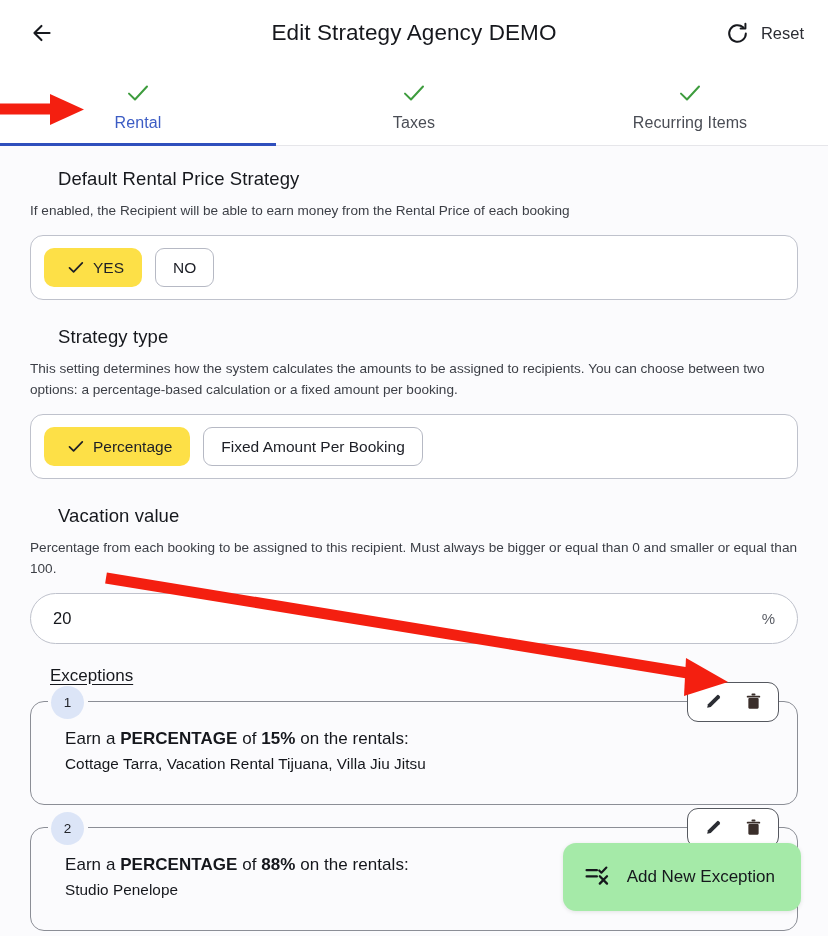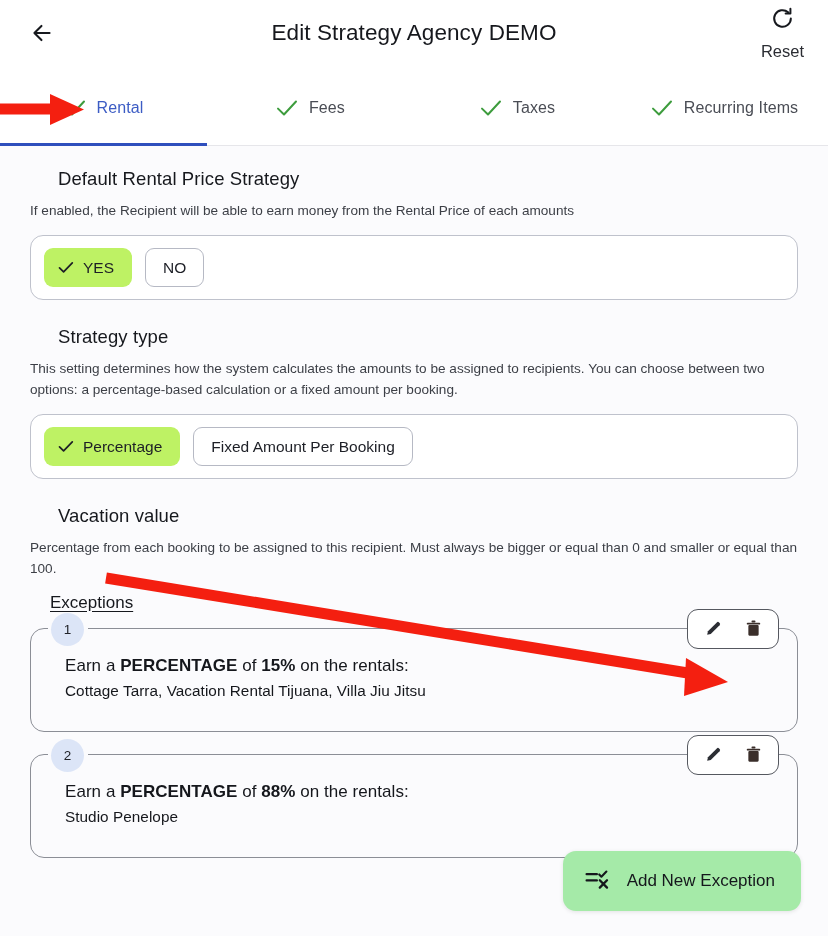--- a/index.html
+++ b/index.html
@@ -48,39 +48,38 @@
     pointer-events: none;
   }
   .reset-btn {
     margin-left: auto;
     display: flex;
     align-items: center;
     gap: 11px;
     cursor: pointer;
     z-index: 2;
     padding: 6px 2px 6px 8px;
-    flex-direction: column;
   }
   .reset-label {
     font-size: 16.5px;
     color: #2b2d33;
   }
 
   
   .tabs {
     display: flex;
     background: #ffffff;
     height: 80px;
     border-bottom: 1px solid #e6e6ea;
     position: relative;
   }
   .tab {
     flex: 1 1 0;
     display: flex;
-    flex-direction: row;
+    flex-direction: column;
     align-items: center;
     justify-content: center;
     gap: 11px;
     cursor: pointer;
     position: relative;
     padding-top: 4px;
   }
   .tab-check { line-height: 0; height: 20px; display:flex; align-items:center; }
   .tab-label {
     font-size: 16px;
@@ -138,23 +137,24 @@
     gap: 9px;
     padding: 9px 17px;
     cursor: pointer;
     white-space: nowrap;
     color: #1d1f26;
     background: transparent;
     border: 1px solid #b6b9c4;
     min-height: 39px;
   }
   .chip.selected {
-    background: #bef264;
+    background: #fde047;
     border-color: transparent;
-    padding-left: 13px;
+    padding-left: 23px;
+    border-radius: 10px;
   }
   .chip .chk { line-height: 0; display: flex; }
 
   
   .input-wrap {
     border: 1px solid #bfc2cc;
     border-radius: 27px;
     background: #ffffff;
     height: 51px;
     display: flex;
@@ -248,21 +248,21 @@
     letter-spacing: 0.05px;
   }
 
   
   .fab {
     position: absolute;
     right: 27px;
     bottom: 25px;
     background: #a5eaa8;
     border-radius: 13px;
-    height: 60px;
+    height: 68px;
     display: flex;
     align-items: center;
     gap: 16px;
     padding: 0 26px 0 22px;
     cursor: pointer;
     box-shadow: 0 1px 4px rgba(0,0,0,0.10);
     z-index: 40;
   }
   .fab-label {
     font-size: 17px;
@@ -306,45 +306,37 @@
         </svg>
       </span>
       <span class="tab-label">Rental</span>
     </div>
     <div class="tab">
       <span class="tab-check">
         <svg width="22" height="18" viewBox="0 0 22 18" fill="none">
           <path d="M2 9.6L8 15.5L20 2.5" stroke="#3d9c3d" stroke-width="2" stroke-linecap="round" stroke-linejoin="round"></path>
         </svg>
       </span>
-      <span class="tab-label">Fees</span>
-    </div>
-    <div class="tab">
-      <span class="tab-check">
-        <svg width="22" height="18" viewBox="0 0 22 18" fill="none">
-          <path d="M2 9.6L8 15.5L20 2.5" stroke="#3d9c3d" stroke-width="2" stroke-linecap="round" stroke-linejoin="round"></path>
-        </svg>
-      </span>
       <span class="tab-label">Taxes</span>
     </div>
     <div class="tab">
       <span class="tab-check">
         <svg width="22" height="18" viewBox="0 0 22 18" fill="none">
           <path d="M2 9.6L8 15.5L20 2.5" stroke="#3d9c3d" stroke-width="2" stroke-linecap="round" stroke-linejoin="round"></path>
         </svg>
       </span>
       <span class="tab-label">Recurring Items</span>
     </div>
   </div>
 
   <div class="content">
 
     <div>
       <div class="section-title">Default Rental Price Strategy</div>
-      <div class="section-desc">If enabled, the Recipient will be able to earn money from the Rental Price of each amounts</div>
+      <div class="section-desc">If enabled, the Recipient will be able to earn money from the Rental Price of each booking</div>
       <div class="option-box">
         <div class="chip selected">
           <span class="chk">
             <svg width="16" height="13" viewBox="0 0 16 13" fill="none">
               <path d="M1.5 6.8L5.6 10.9L14.3 1.8" stroke="#1d1f26" stroke-width="1.7" stroke-linecap="round" stroke-linejoin="round"></path>
             </svg>
           </span>
           <span>YES</span>
         </div>
         <div class="chip">
@@ -367,20 +359,24 @@
         </div>
         <div class="chip">
           <span>Fixed Amount Per Booking</span>
         </div>
       </div>
     </div>
 
     <div>
       <div class="section-title">Vacation value</div>
       <div class="section-desc">Percentage from each booking to be assigned to this recipient. Must always be bigger or equal than 0 and smaller or equal than 100.</div>
+      <div class="input-wrap">
+        <input class="input-value" value="20" style="">
+        <span class="input-suffix">%</span>
+      </div>
     </div>
 
     <div>
       <span class="exceptions-label">Exceptions</span>
 
       
       <div class="exception-card">
         <div class="exc-notch"></div>
         <div class="exc-badge">1</div>
         <div class="exc-actions">

